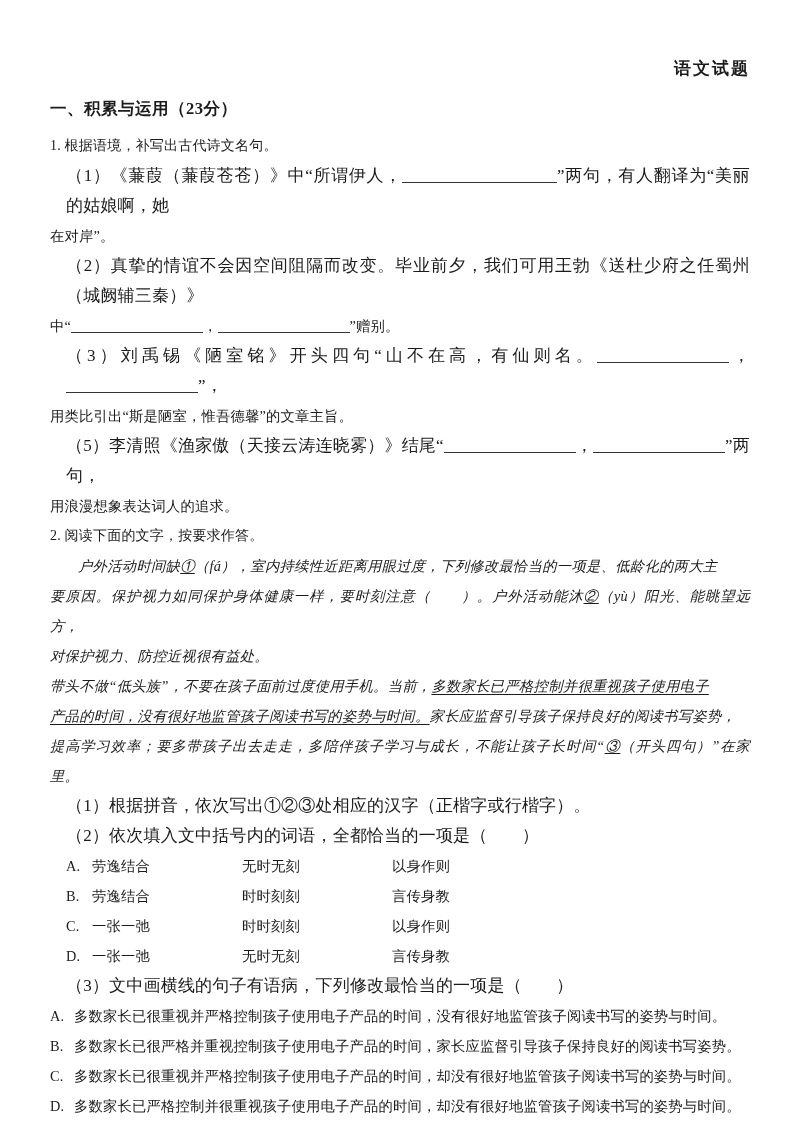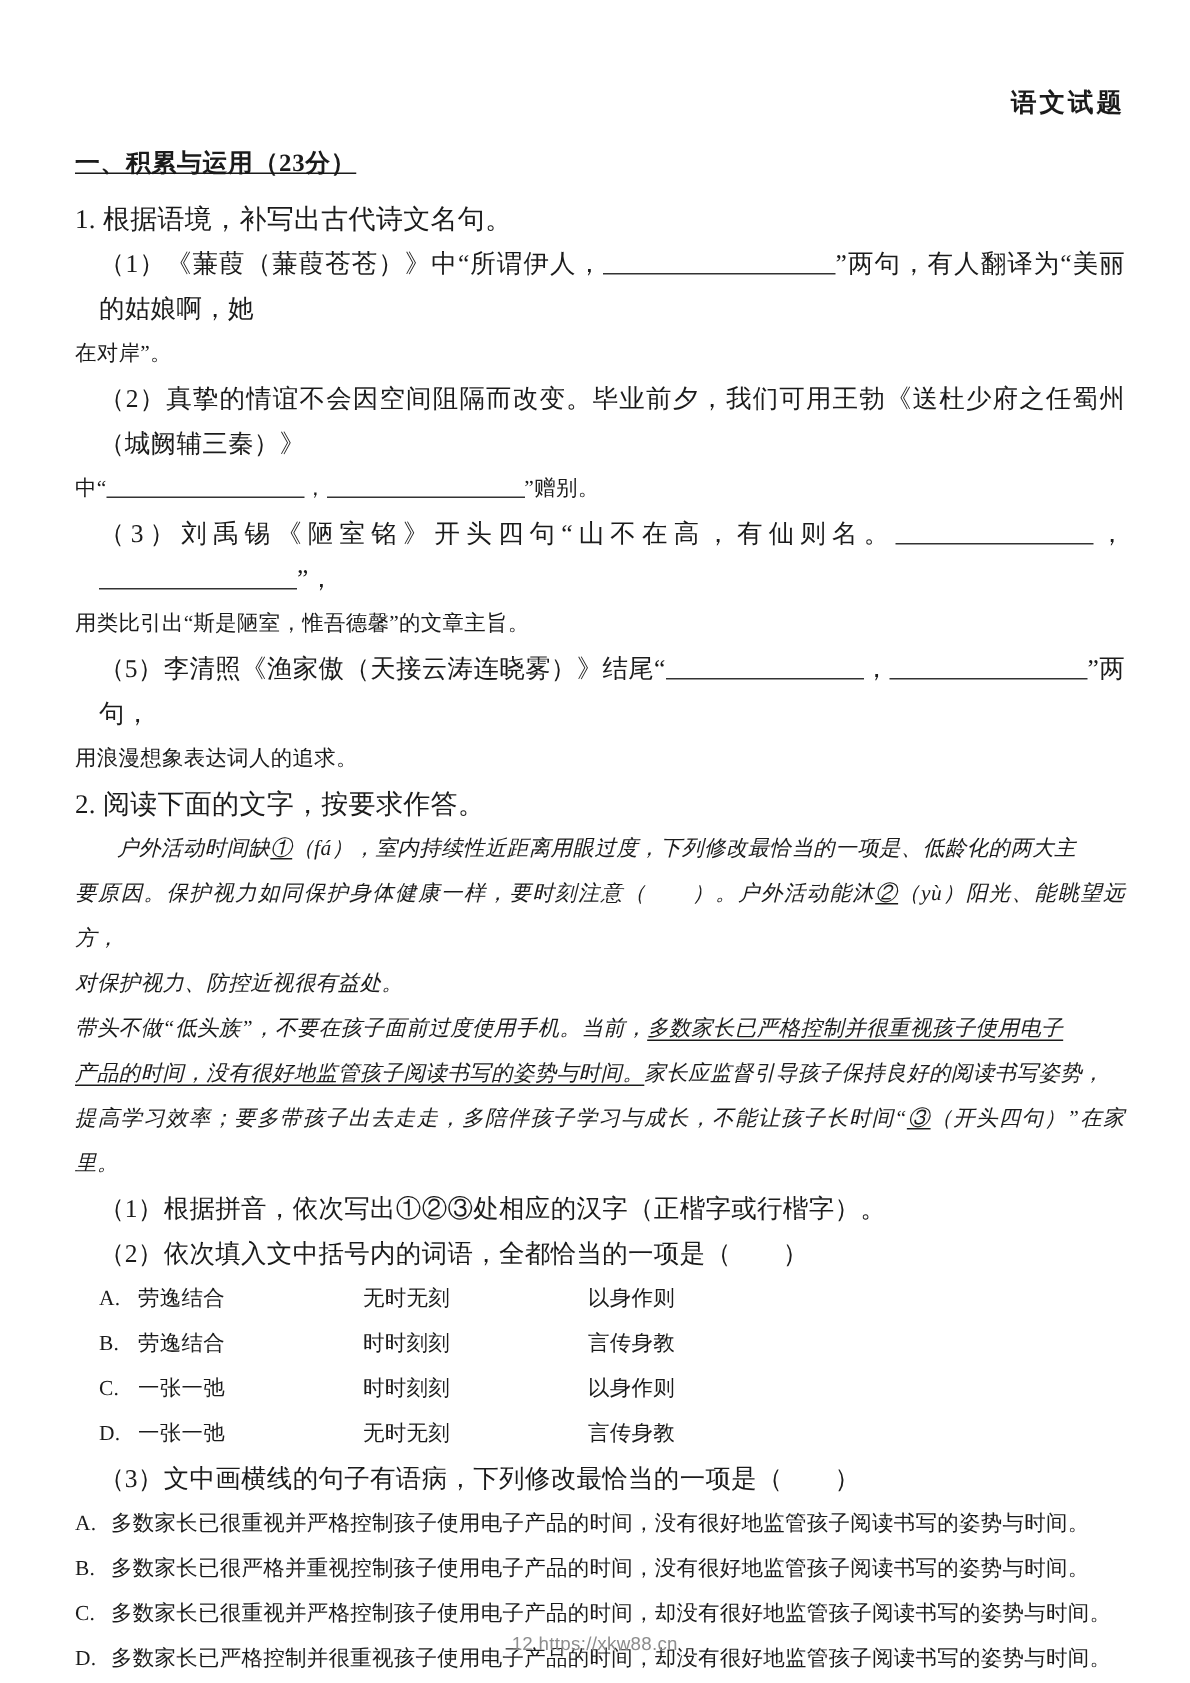--- a/index.html
+++ b/index.html
@@ -40,24 +40,23 @@
     line-height: 1.3;
   }
 
   
   .section-heading {
     font-size: 16.5px;
     font-weight: bold;
     letter-spacing: 0.5px;
     margin: 0 0 11px 0;
     line-height: 1.4;
-    text-decoration: underline;
   }
   .q-num {
-    font-size: 18px;
+    font-size: 14px;
     line-height: 30px;
     margin: 0;
     letter-spacing: 0.2px;
   }
   .sub-item {
     font-size: 17px;
     line-height: 30px;
     margin: 0;
     padding-left: 16px;
     letter-spacing: 0.2px;
@@ -213,28 +212,27 @@
 
     <div class="sub-item">（3）文中画横线的句子有语病，下列修改最恰当的一项是（　　）</div>
 
     <div class="options">
       <div class="opt-row-wide">
         <span class="opt-label">A.</span>
         <span class="opt-text">多数家长已很重视并严格控制孩子使用电子产品的时间，没有很好地监管孩子阅读书写的姿势与时间。</span>
       </div>
       <div class="opt-row-wide">
         <span class="opt-label">B.</span>
-        <span class="opt-text">多数家长已很严格并重视控制孩子使用电子产品的时间，没有很好地监管孩子阅读书写的姿势与时间。</span>
+        <span class="opt-text">多数家长已很严格并重视控制孩子使用电子产品的时间，家长应监督引导孩子保持良好的阅读书写姿势。</span>
       </div>
       <div class="opt-row-wide">
         <span class="opt-label">C.</span>
         <span class="opt-text">多数家长已很重视并严格控制孩子使用电子产品的时间，却没有很好地监管孩子阅读书写的姿势与时间。</span>
       </div>
       <div class="opt-row-wide">
         <span class="opt-label">D.</span>
         <span class="opt-text">多数家长已严格控制并很重视孩子使用电子产品的时间，却没有很好地监管孩子阅读书写的姿势与时间。</span>
       </div>
     </div>
 
   </div>
 
-  <div class="footer">12 https://xkw88.cn</div>
 </div>
 
 </body></html>

